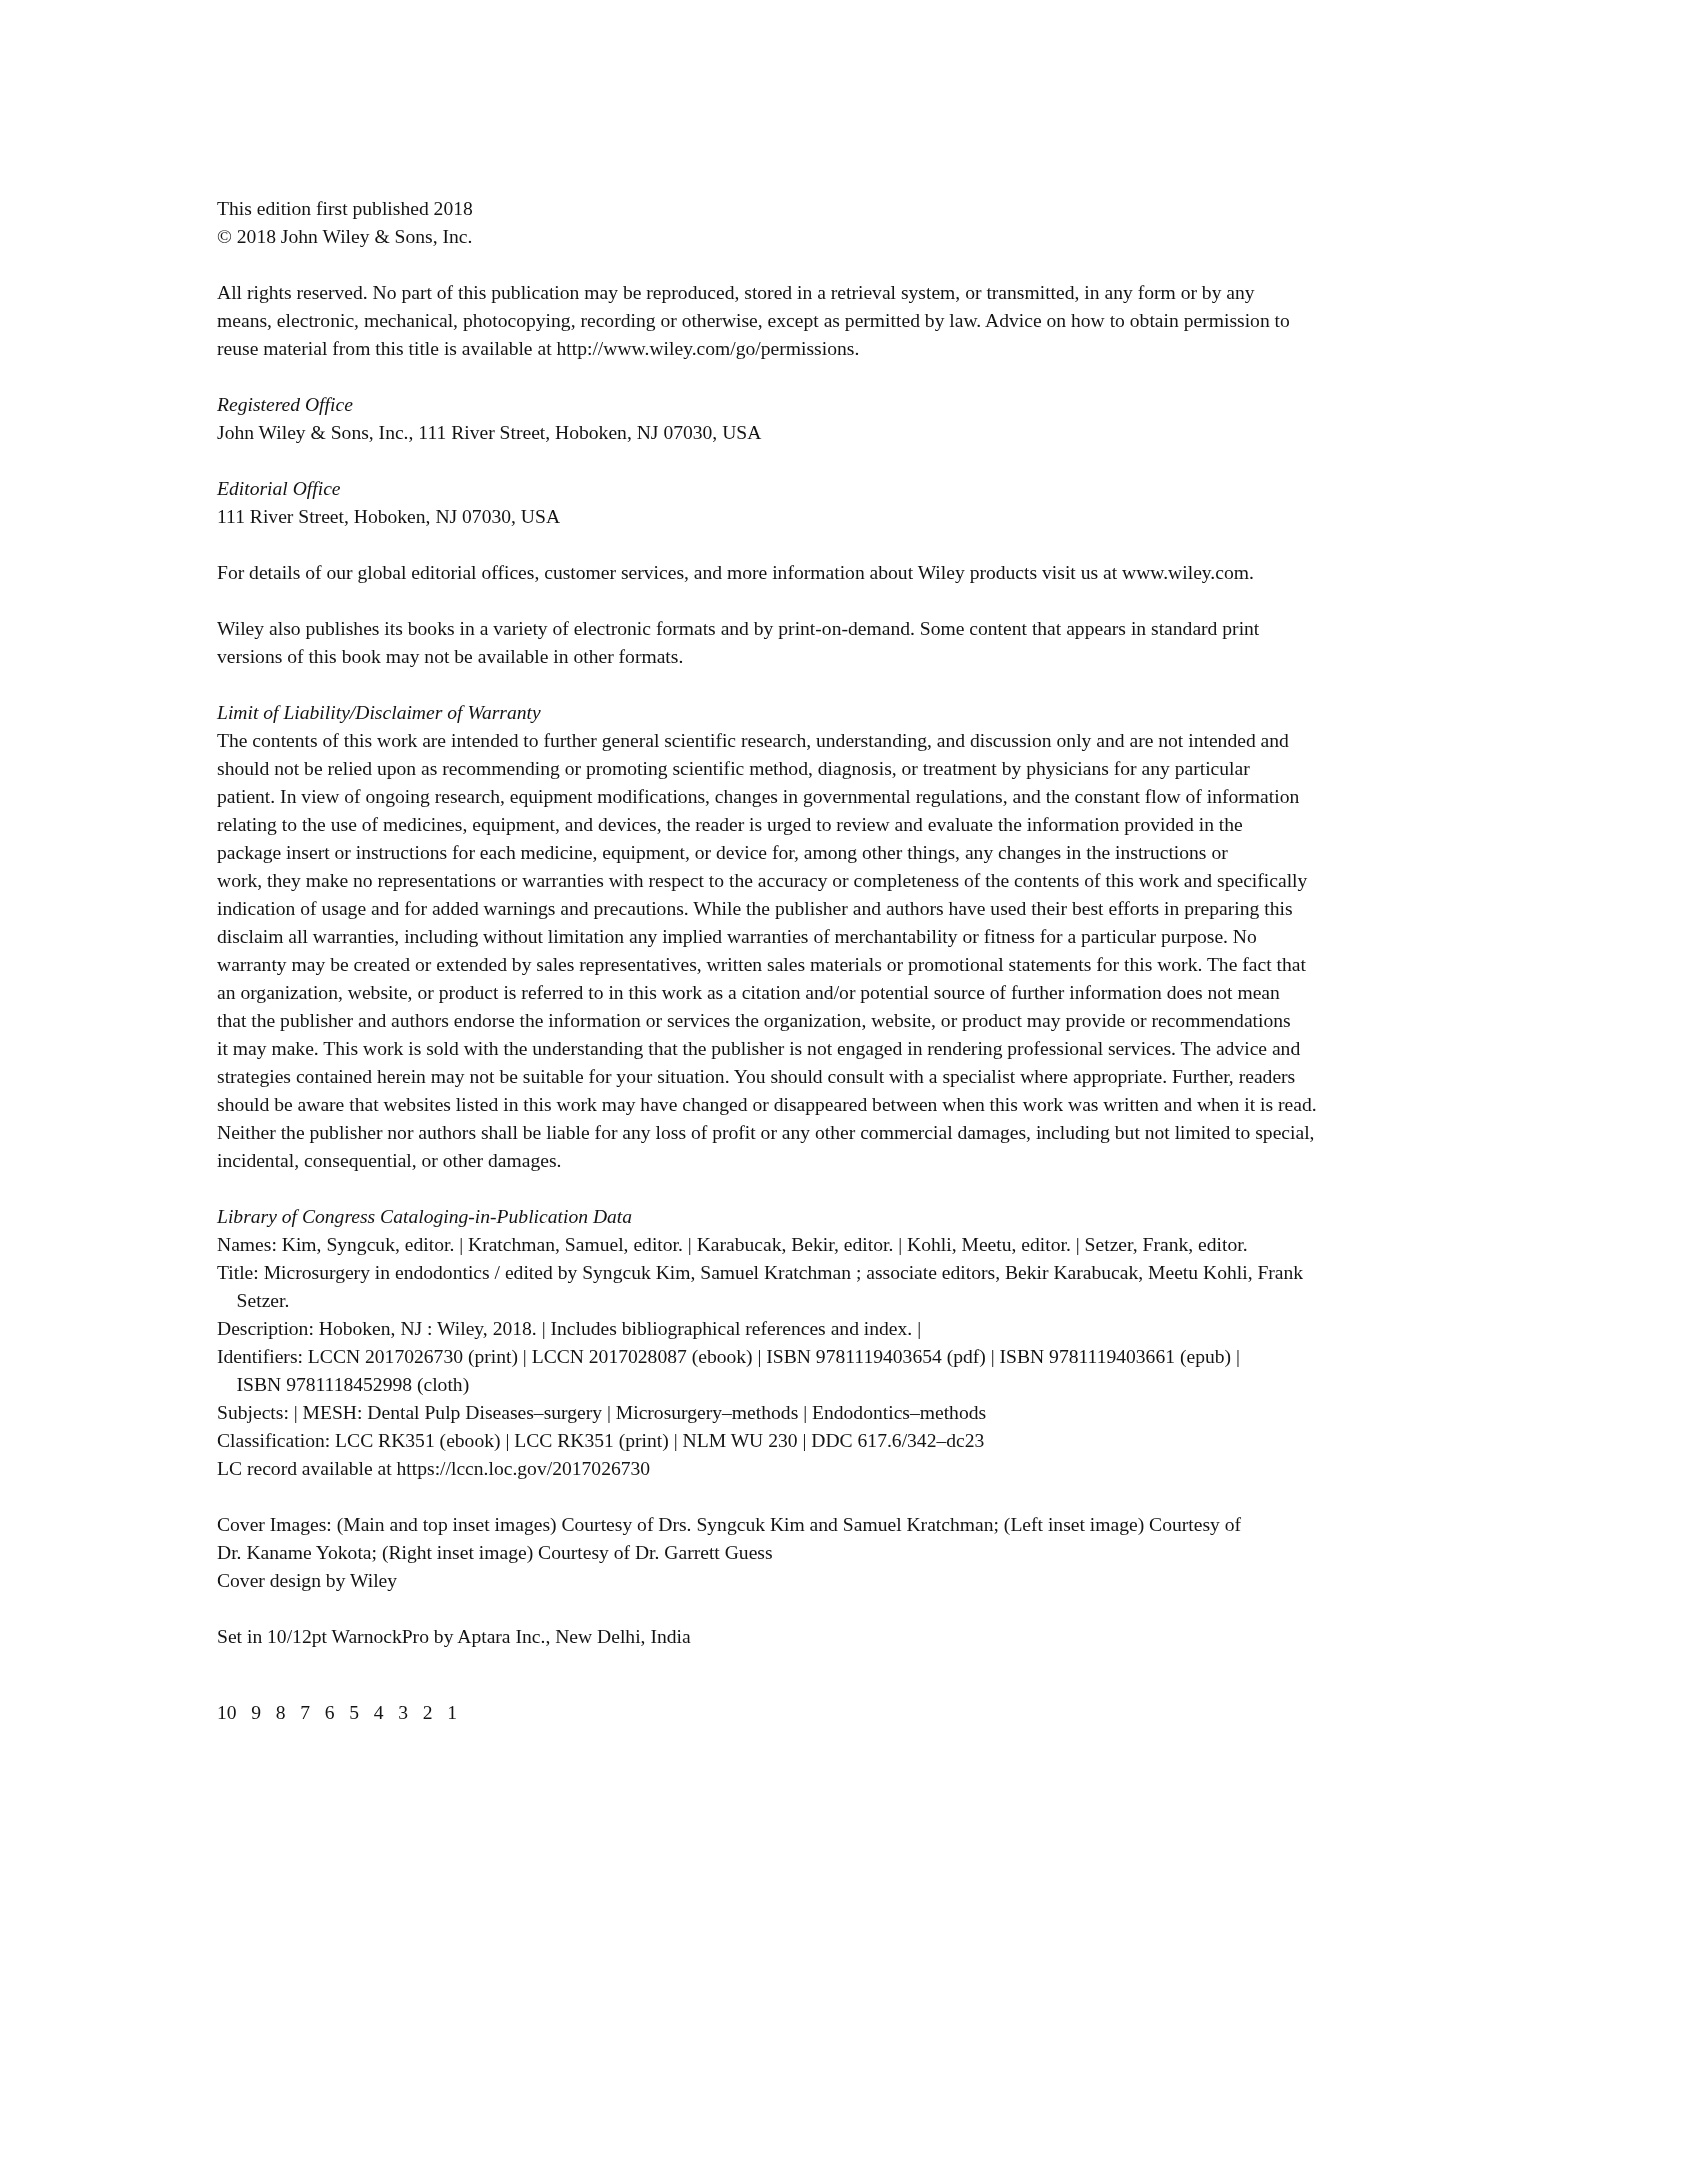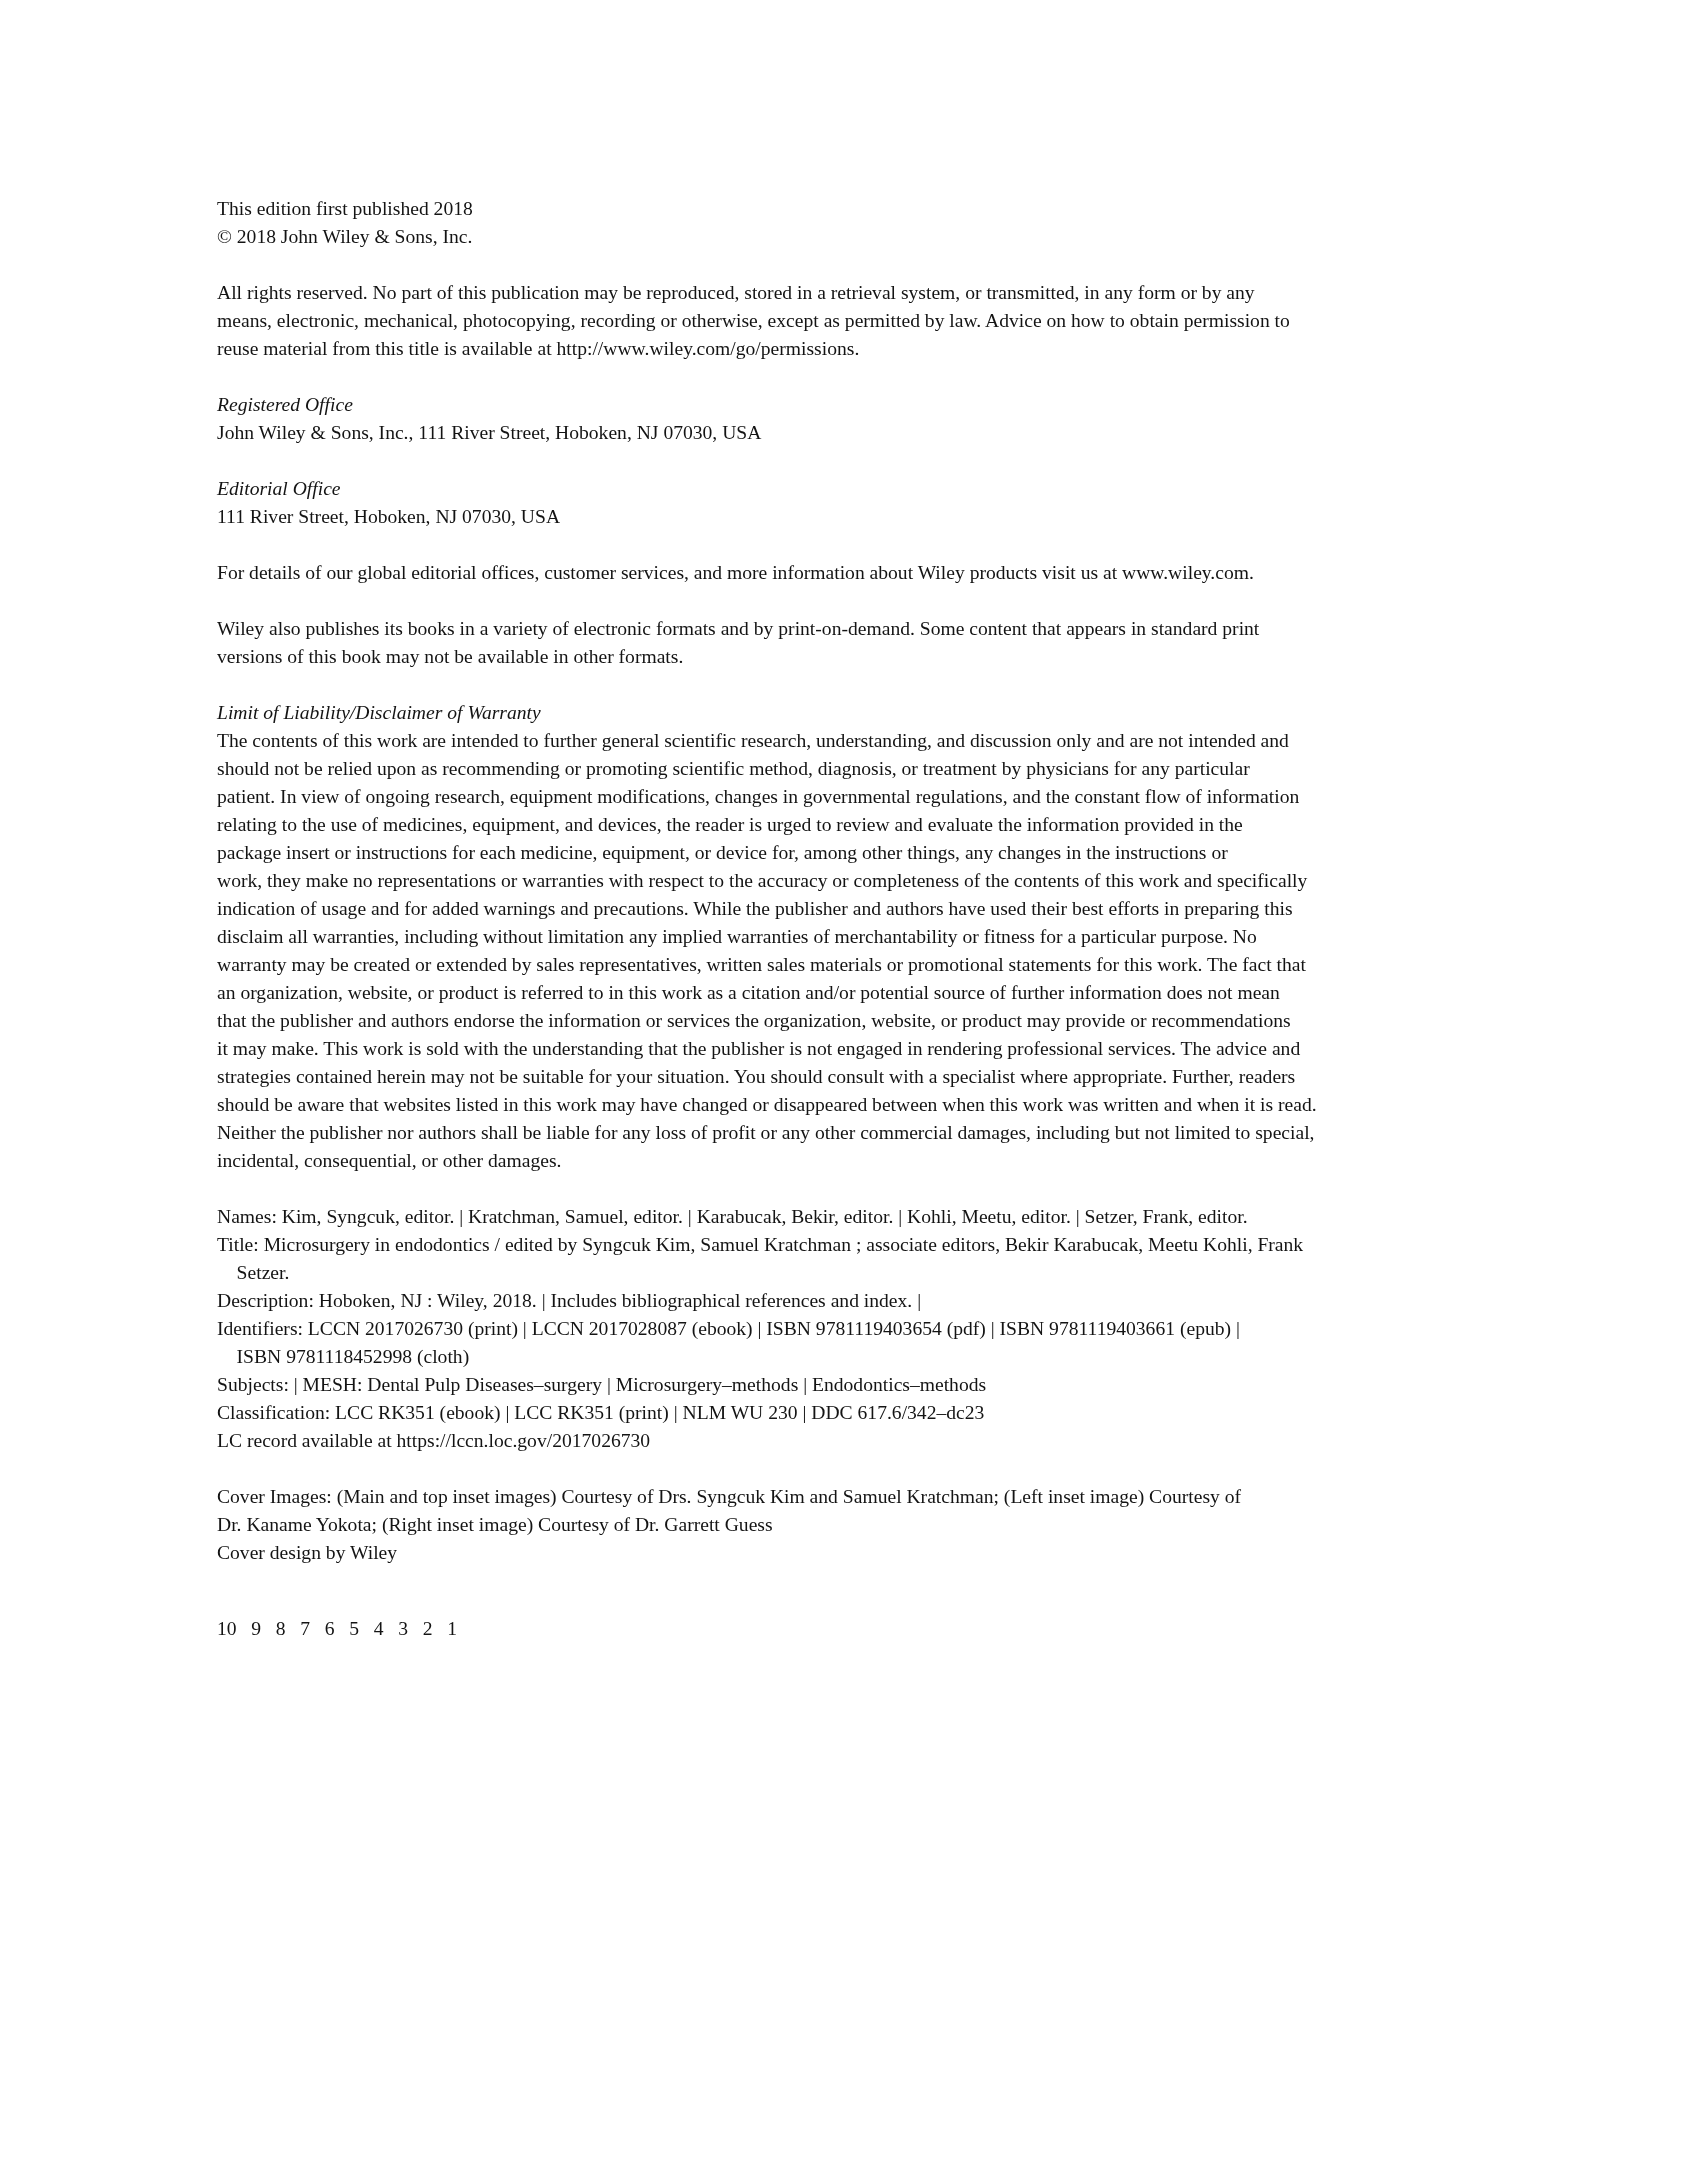--- a/index.html
+++ b/index.html
@@ -107,20 +107,21 @@
         <div class="line">that the publisher and authors endorse the information or services the organization, website, or product may provide or recommendations</div>
         <div class="line">it may make. This work is sold with the understanding that the publisher is not engaged in rendering professional services. The advice and</div>
         <div class="line">strategies contained herein may not be suitable for your situation. You should consult with a specialist where appropriate. Further, readers</div>
         <div class="line">should be aware that websites listed in this work may have changed or disappeared between when this work was written and when it is read.</div>
         <div class="line">Neither the publisher nor authors shall be liable for any loss of profit or any other commercial damages, including but not limited to special,</div>
         <div class="line">incidental, consequential, or other damages.</div>
       </div>
   </section>
 
   <section class="block cip-gap">
+    <div class="heading">Library of Congress Cataloging-in-Publication Data</div>
     <div class="lines">
         <div class="line">Names: Kim, Syngcuk, editor. | Kratchman, Samuel, editor. | Karabucak, Bekir, editor. | Kohli, Meetu, editor. | Setzer, Frank, editor.</div>
         <div class="line">Title: Microsurgery in endodontics / edited by Syngcuk Kim, Samuel Kratchman ; associate editors, Bekir Karabucak, Meetu Kohli, Frank</div>
         <div class="line">    Setzer.</div>
         <div class="line">Description: Hoboken, NJ : Wiley, 2018. | Includes bibliographical references and index. |</div>
         <div class="line">Identifiers: LCCN 2017026730 (print) | LCCN 2017028087 (ebook) | ISBN 9781119403654 (pdf) | ISBN 9781119403661 (epub) |</div>
         <div class="line">    ISBN 9781118452998 (cloth)</div>
         <div class="line">Subjects: | MESH: Dental Pulp Diseases–surgery | Microsurgery–methods | Endodontics–methods</div>
         <div class="line">Classification: LCC RK351 (ebook) | LCC RK351 (print) | NLM WU 230 | DDC 617.6/342–dc23</div>
         <div class="line">LC record available at https://lccn.loc.gov/2017026730</div>
@@ -128,20 +129,25 @@
   </section>
 
   <section class="block">
     <div class="lines">
         <div class="line">Cover Images: (Main and top inset images) Courtesy of Drs. Syngcuk Kim and Samuel Kratchman; (Left inset image) Courtesy of</div>
         <div class="line">Dr. Kaname Yokota; (Right inset image) Courtesy of Dr. Garrett Guess</div>
         <div class="line">Cover design by Wiley</div>
       </div>
   </section>
 
+  <section class="block">
+    <div class="lines">
+        <div class="line">Set in 10/12pt WarnockPro by Aptara Inc., New Delhi, India</div>
+      </div>
+  </section>
 
   <section class="block print-run">
     <div class="lines">
         <div class="line">10   9   8   7   6   5   4   3   2   1</div>
       </div>
   </section>
 
 </main>
 
 

